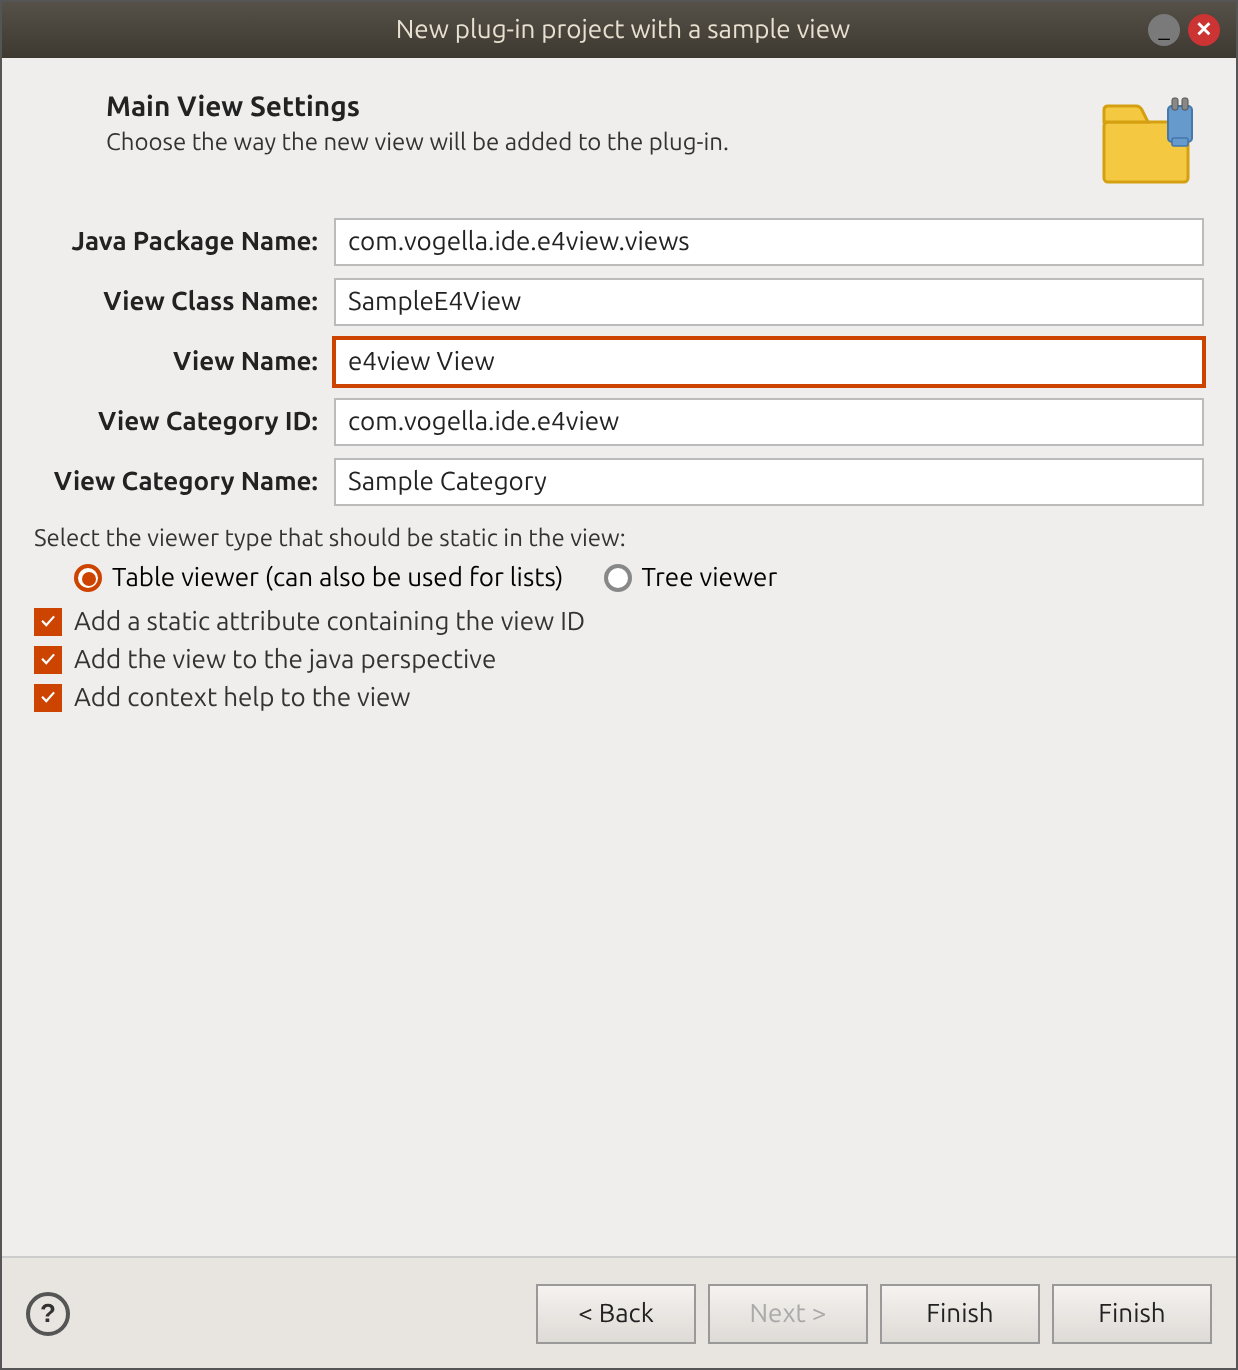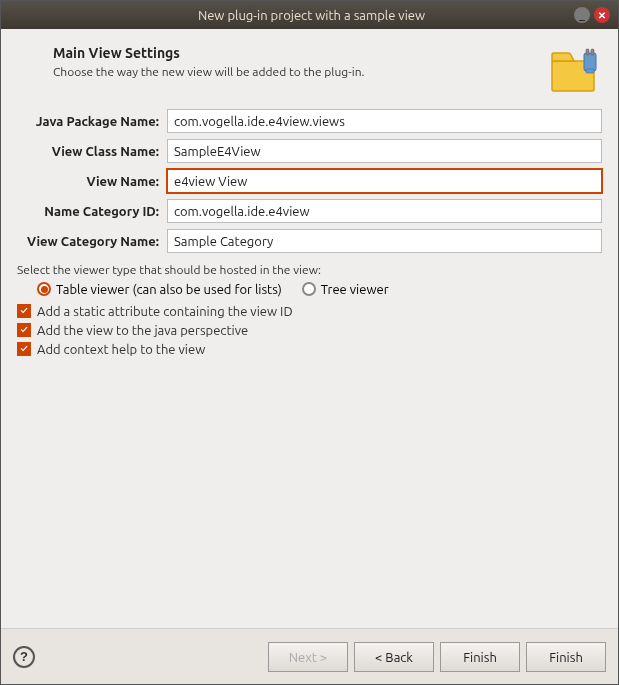--- a/index.html
+++ b/index.html
@@ -289,31 +289,31 @@
           </div>
           <div class="form-row">
             <label class="form-label">View Class Name:</label>
             <input type="text" class="form-input" value="SampleE4View" style="">
           </div>
           <div class="form-row">
             <label class="form-label">View Name:</label>
             <input type="text" class="form-input active-input" value="e4view View" style="">
           </div>
           <div class="form-row">
-            <label class="form-label">Name Category ID:</label>
+            <label class="form-label">View Category ID:</label>
             <input type="text" class="form-input" value="com.vogella.ide.e4view" style="">
           </div>
           <div class="form-row">
             <label class="form-label">View Category Name:</label>
             <input type="text" class="form-input" value="Sample Category" style="">
           </div>
         </div>
 
       <div class="viewer-section">
-        <div class="viewer-label">Select the viewer type that should be hosted in the view:</div>
+        <div class="viewer-label">Select the viewer type that should be static in the view:</div>
         <div class="viewer-options">
           <div class="radio-option">
             <div class="radio-circle selected">
               <div class="radio-dot"></div>
             </div>
             <span>Table viewer (can also be used for lists)</span>
           </div>
           <div class="radio-option">
             <div class="radio-circle"></div>
             <span>Tree viewer</span>
@@ -342,19 +342,19 @@
           </div>
       </div>
     </div>
   </div>
 
   <div class="footer">
     <div class="footer-left">
       <button class="help-btn">?</button>
     </div>
     <div class="footer-right">
+      <button class="footer-btn">&lt; Back</button>
       <button class="footer-btn disabled">Next &gt;</button>
-      <button class="footer-btn">&lt; Back</button>
       <button class="footer-btn">Finish</button>
       <button class="footer-btn">Finish</button>
     </div>
   </div>
 </div>
 
 </body></html>

